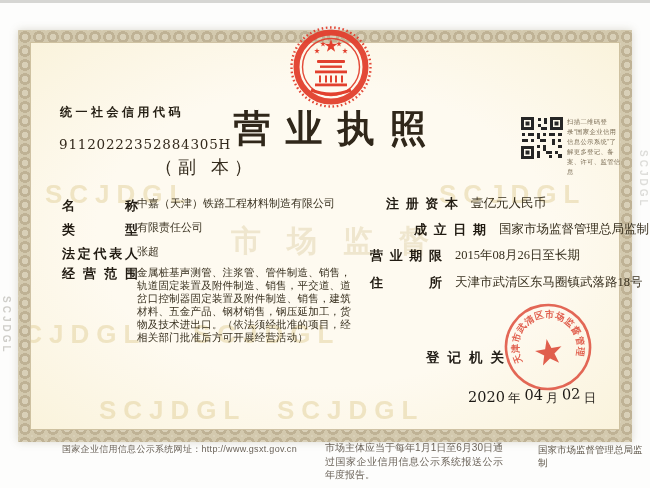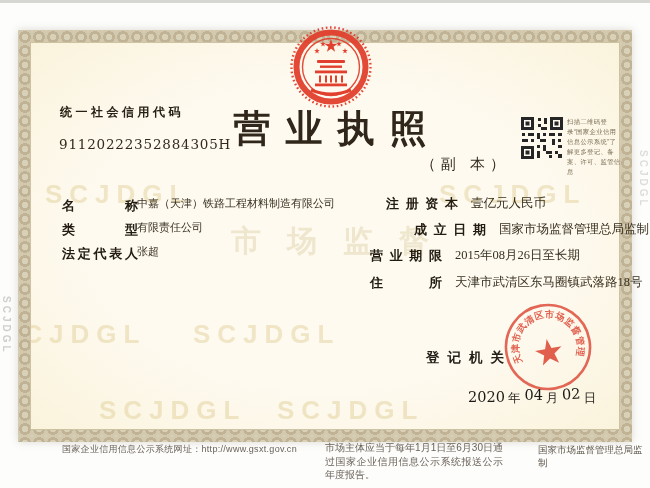--- a/index.html
+++ b/index.html
@@ -23,21 +23,21 @@
   .wm-cn { position:absolute; font-weight:bold; color:rgba(201,178,120,.28); font-size:30px; letter-spacing:26px; }
   .margin-wm { position:absolute; writing-mode:vertical-rl; font-size:10px; letter-spacing:3px; color:rgba(150,148,140,.45); font-weight:bold; }
 
   .content { position:absolute; inset:0; }
   .content > div { position:absolute; }
 
   
   .credit-label { left:42px; top:74px; font-size:12px; font-weight:bold; letter-spacing:3.5px; color:#262015; }
   .credit-code  { left:41px; top:106px; font-family:"DejaVu Serif","Liberation Serif",serif; font-size:13.5px; letter-spacing:.8px; color:#33291c; }
   .title { left:132px; top:74px; width:360px; text-align:center; font-size:37px; font-weight:900; letter-spacing:15px; color:#30271a; text-indent:15px; }
-  .subtitle { left:132px; top:125px; width:360px; text-align:right; font-size:15px; letter-spacing:5px; color:#352c1e; text-indent:5px; }
+  .subtitle { left:132px; top:125px; width:360px; text-align:left; font-size:18px; letter-spacing:5px; color:#352c1e; text-indent:5px; }
   .qr { left:502px; top:86px; width:44px; height:44px; }
   .qr-caption { left:549px; top:87px; width:54px; font-size:6.4px; line-height:1.55; color:#7d6f57; letter-spacing:.3px; }
 
   
   .flabel { display:inline-block; font-weight:bold; color:#211b12; font-size:13px;
             text-align:justify; text-align-last:justify; }
   .flabel.w-left { width:76px; }
   .flabel.w-right { width:72px; }
   .fvalue { color:#38301f; font-size:11px; font-family:"Liberation Serif",serif; }
   .fvalue.small { font-size:10.5px; line-height:13px; text-align:justify; letter-spacing:.2px; }
@@ -142,20 +142,24 @@
         <span class="fvalue">中嘉（天津）铁路工程材料制造有限公司</span>
       </div>
       <div class="row-l2">
         <span class="flabel w-left">类型</span>
         <span class="fvalue">有限责任公司</span>
       </div>
       <div class="row-l3">
         <span class="flabel w-left">法定代表人</span>
         <span class="fvalue">张超</span>
       </div>
+      <div class="row-l4">
+        <span class="flabel w-left">经营范围</span>
+        <span class="fvalue small">金属桩基声测管、注浆管、管件制造、销售，轨道固定装置及附件制造、销售，平交道、道岔口控制器固定装置及附件制造、销售，建筑材料、五金产品、钢材销售，钢压延加工，货物及技术进出口。（依法须经批准的项目，经相关部门批准后方可开展经营活动）</span>
+      </div>
 
       <div class="row-r1">
         <span class="flabel w-right">注册资本</span>
         <span class="fvalue">壹亿元人民币</span>
       </div>
       <div class="row-r2">
         <span class="flabel w-right">成立日期</span>
         <span class="fvalue">国家市场监督管理总局监制</span>
       </div>
       <div class="row-r3">

